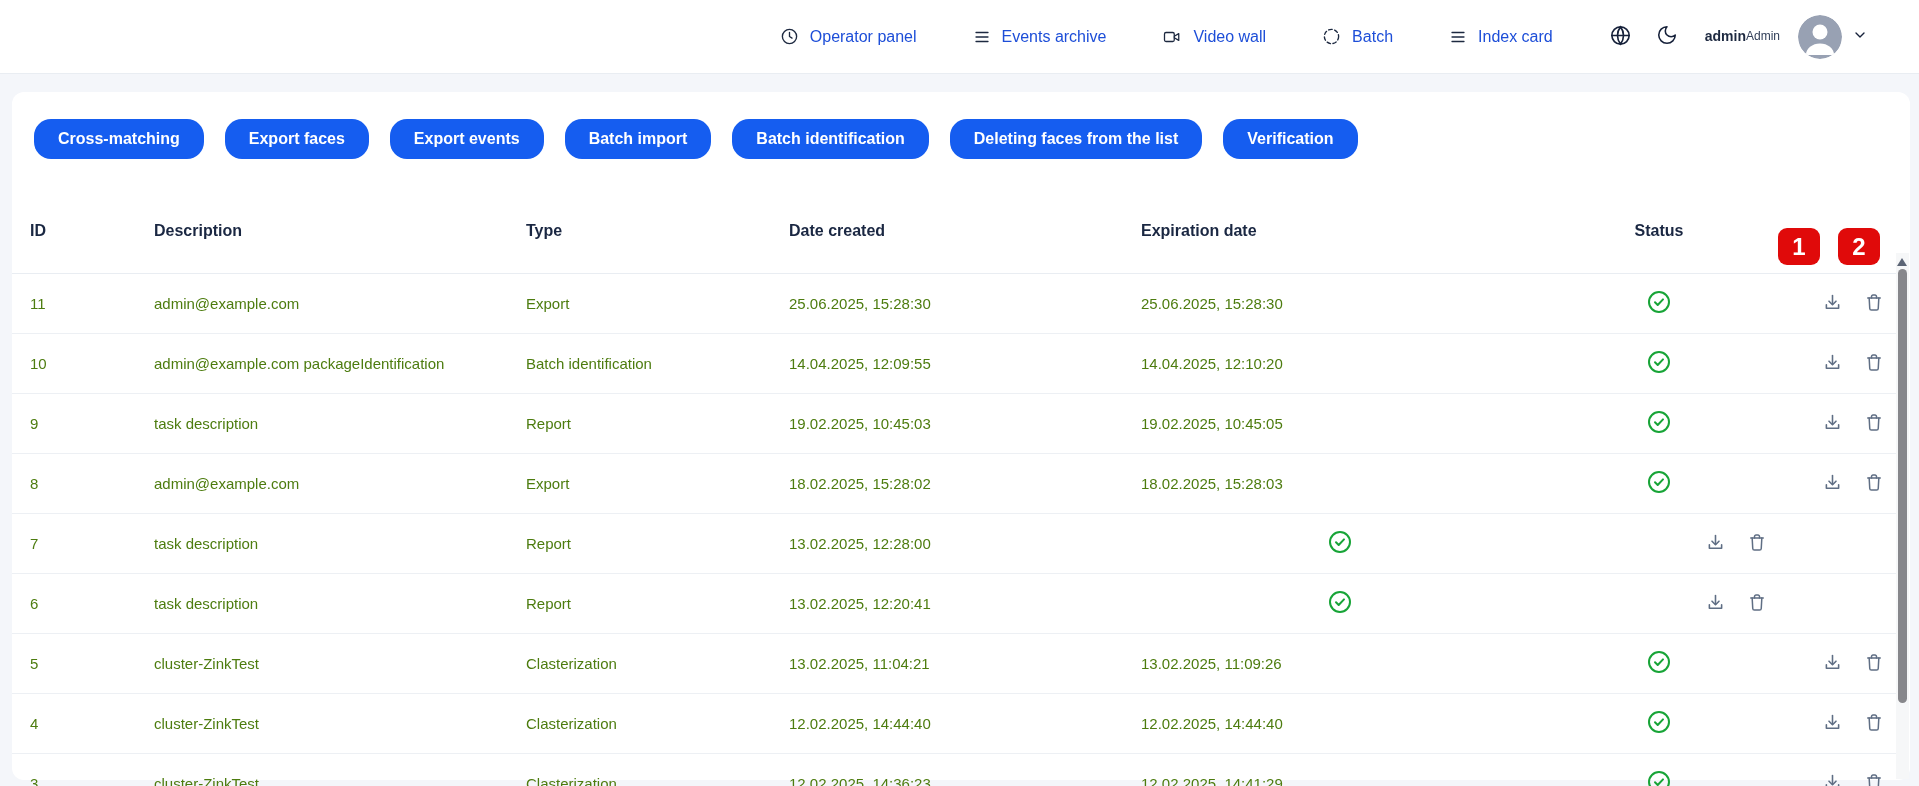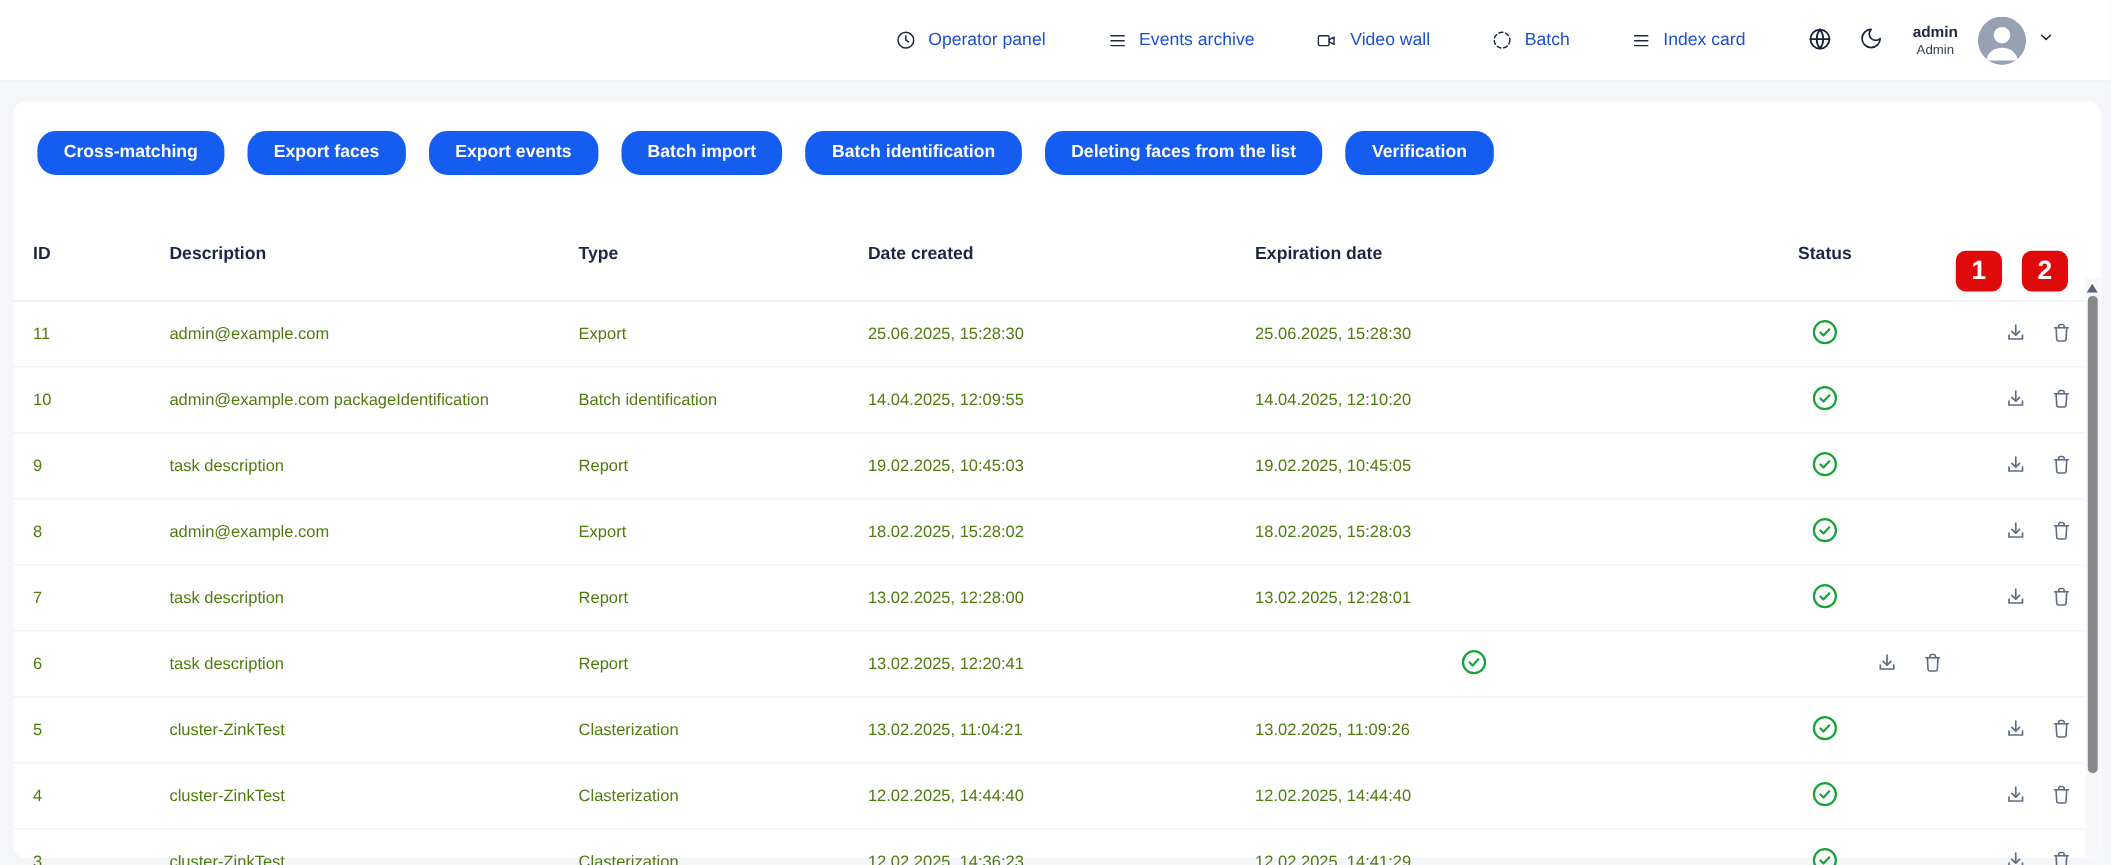--- a/index.html
+++ b/index.html
@@ -9,21 +9,21 @@
 
   
   .nav { height:74px; background:#ffffff; border-bottom:1px solid #e9edf2;
     display:flex; align-items:center; justify-content:flex-end; padding-right:51px; }
   .nav-item { display:flex; align-items:center; gap:11px; margin-right:56px;
     font-size:16px; font-weight:500; color:#1d4ed8; cursor:pointer; white-space:nowrap;text-align:center; }
   .nav-item svg { display:block; }
   .icon-btn { background:none; border:none; cursor:pointer; display:flex; align-items:center; }
   .globe-btn { margin-right:24px; }
   .moon-btn { margin-right:27px; }
-  .user-block { display:flex; flex-direction:column; align-items:center; margin-right:18px; }
+  .user-block { display:flex; flex-direction:row; align-items:center; margin-right:18px; }
   .user-name { font-size:14px; font-weight:600; color:#1d2940; line-height:1.2; }
   .user-role { font-size:12px; color:#33405a; line-height:1.2; }
   .avatar { width:44px; height:44px; border-radius:50%; overflow:hidden; margin-right:10px; cursor:pointer; }
   .chevron { cursor:pointer; display:flex; align-items:center; }
 
   
   .card { position:absolute; left:12px; top:92px; width:1898px; height:688px;
     background:#ffffff; border-radius:12px; }
 
   
@@ -307,21 +307,20 @@
               </svg>
         </span>
       </button>
     </div>
   </div>
       <div class="tgrid trow">
     <div class="c-id">7</div>
     <div class="c-desc">task description</div>
     <div class="c-type">Report</div>
     <div class="c-created">13.02.2025, 12:28:00</div>
-    <div class="c-expire">13.02.2025, 12:28:01</div>
     <div class="c-status">
       <span>
         <svg width="24" height="24" viewBox="0 0 24 24" fill="none" stroke="#17A437" stroke-width="2" stroke-linecap="round" stroke-linejoin="round">
               <circle cx="12" cy="12" r="10"></circle>
               <path d="m8 12.3 2.7 2.7 5.3-5.6"></path>
             </svg>
       </span>
     </div>
     <div class="c-actions">
       <button class="act">

